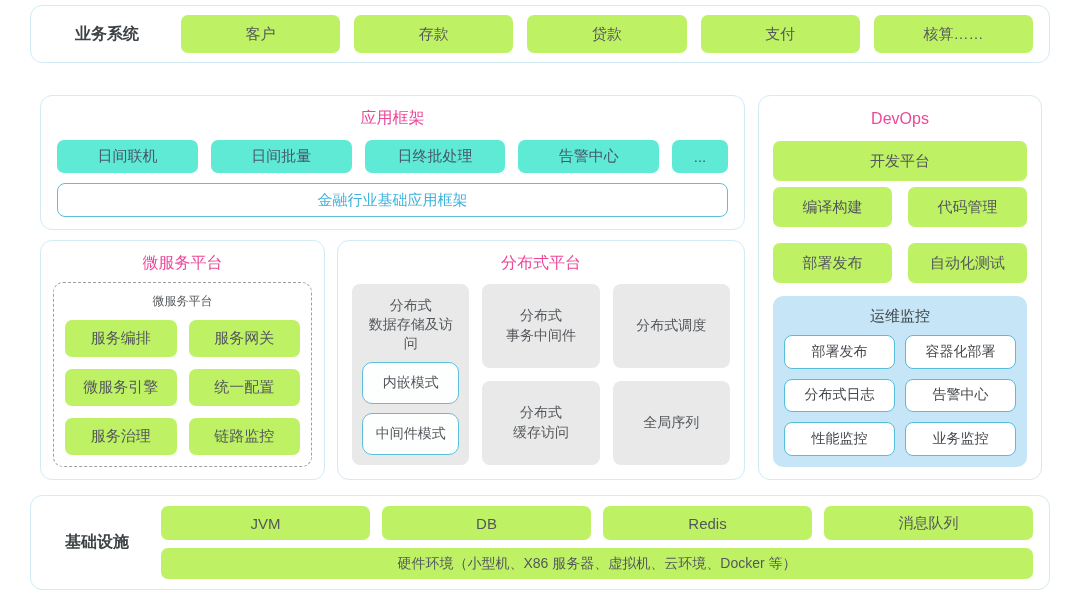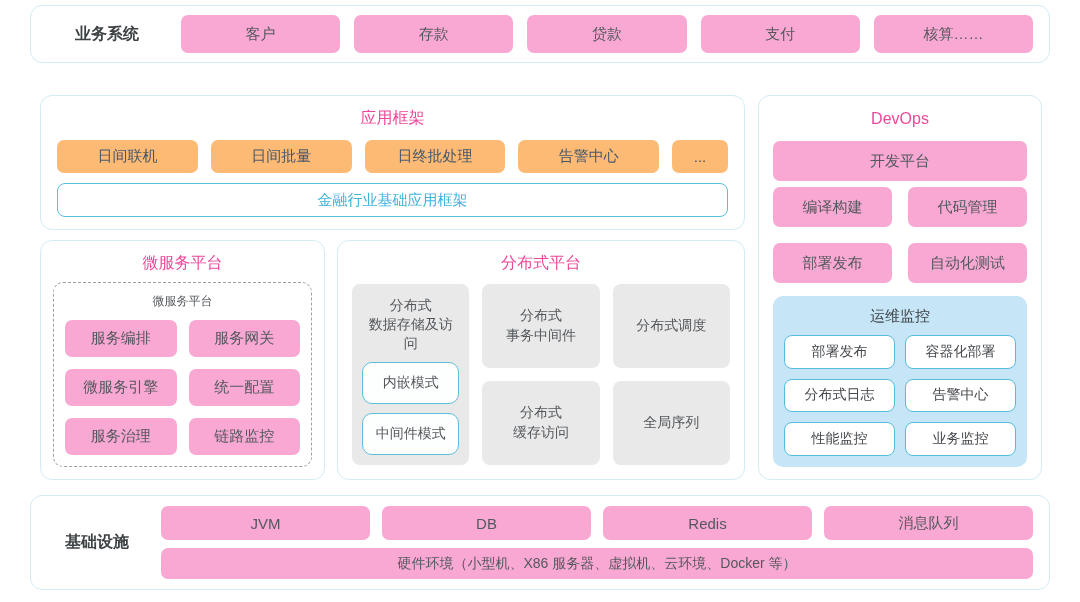--- a/index.html
+++ b/index.html
@@ -10,24 +10,24 @@
   .container {
     border:1.5px solid #d2ebf4;
     border-radius:12px;
     background:#fff;
   }
 
   
   .box-title { text-align:center; font-size:16px; font-weight:500; color:#ec4899; }
   .btn {
     display:flex; align-items:center; justify-content:center;
-    background:#f9a8d4; border-radius:7px;
+    background:#bef264; border-radius:7px;
     font-size:15px; color:#54585c;
   }
-  .blue-btn { background:#fdba74; color:#47586b; }
+  .blue-btn { background:#5eead4; color:#47586b; }
 
   
   .top-bar {
     position:absolute; left:30px; top:5px; width:1020px; height:58px;
     display:flex; align-items:center; gap:14px; padding:0 16px;
   }
   .top-bar .section-label { flex:0 0 120px; font-size:16px; font-weight:600; color:#3d4245; text-align:center; }
   .top-bar .btn { flex:1; height:38px; }
 
   

